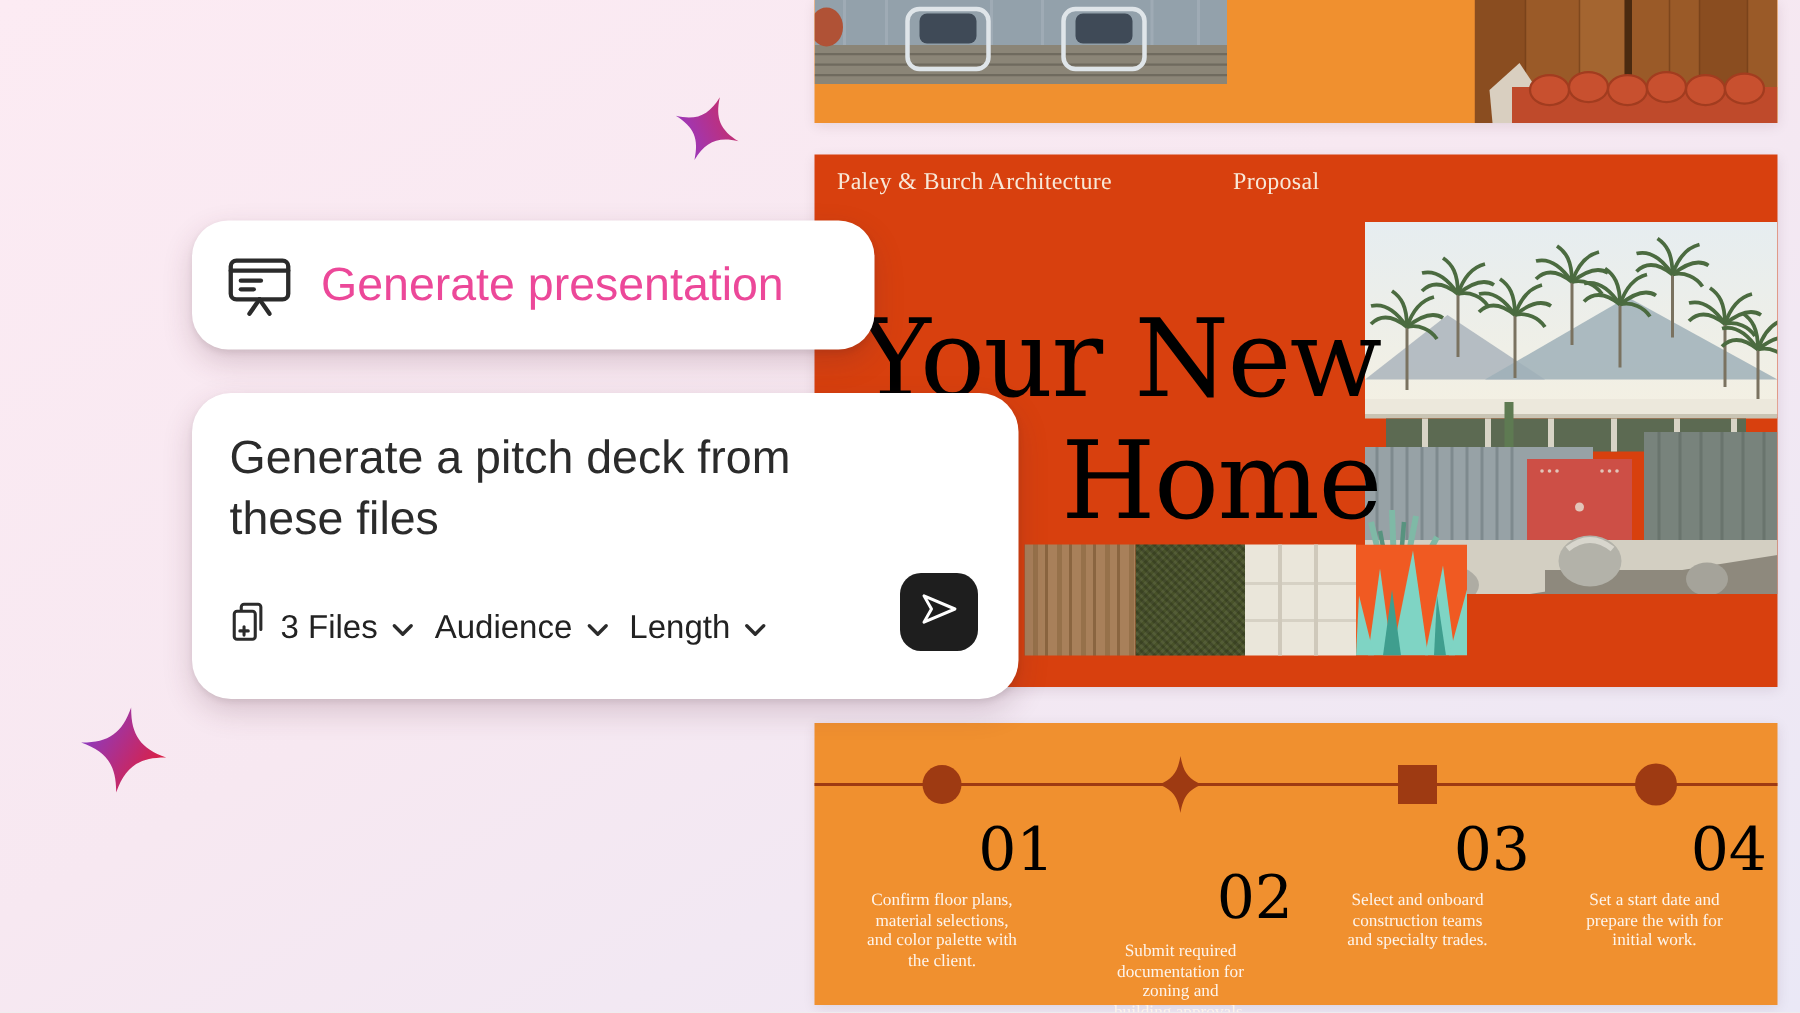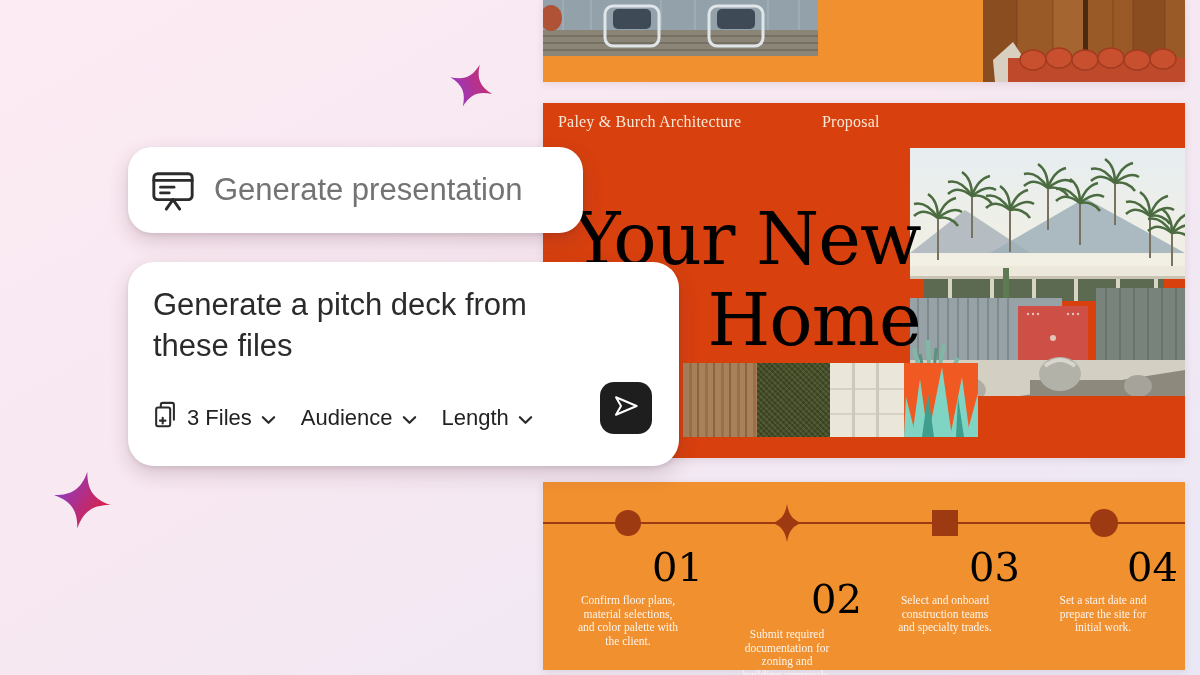--- a/index.html
+++ b/index.html
@@ -42,24 +42,24 @@
   .marker-star{top:22px;}
   .step-number{position:absolute;top:62px;width:150px;text-align:right;
     font-family:"DejaVu Serif","Liberation Serif",serif;font-size:40px;color:#000000;}
   .step-text{position:absolute;top:112px;width:150px;text-align:center;white-space:pre-line;
     font-family:"Liberation Serif","DejaVu Serif",serif;font-size:11.5px;line-height:13.5px;color:#fdf4ec;}
   
   .card{position:absolute;background:#fff;border-radius:24px;z-index:20;
     box-shadow:0 8px 20px rgba(90,40,60,.20),0 2px 4px rgba(0,0,0,.08);}
   .card-suggestion{left:128px;top:147px;width:455px;height:86px;display:flex;align-items:center;}
   .card-suggestion .chip-icon{margin-left:22px;width:46px;height:46px;}
-  .chip-label{margin-left:18px;font-size:31px;color:#737373;}
+  .chip-label{margin-left:18px;font-size:31px;color:#ec4899;}
   .card-prompt{left:128px;top:262px;width:551px;height:204px;border-radius:26px;}
   .prompt-text{position:absolute;left:25px;top:22px;font-size:31px;line-height:41px;color:#2b2b2b;white-space:pre-line;}
-  .controls{position:absolute;left:25px;top:140px;height:32px;display:flex;align-items:center;gap:25px;}
+  .controls{position:absolute;left:25px;top:140px;height:32px;display:flex;align-items:center;gap:14px;}
   .control{display:flex;align-items:center;gap:9px;font-size:22px;color:#222;cursor:pointer;}
   .send-btn{position:absolute;left:472px;top:120px;width:52px;height:52px;border-radius:14px;
     background:#1e1e1e;display:flex;align-items:center;justify-content:center;cursor:pointer;}
   
   .sparkle{position:absolute;z-index:5;}
   .sparkle1{left:447px;top:62px;transform:rotate(22deg);}
   .sparkle2{left:52px;top:470px;transform:rotate(10deg);}
 </style>
 </head>
 <body>
@@ -270,21 +270,21 @@
 and color palette with
 the client.</div>
     <div class="step-text" style="left:169px;margin-top:34px;">Submit required
 documentation for
 zoning and
 building approvals.</div>
     <div class="step-text" style="left:327px;">Select and onboard
 construction teams
 and specialty trades.</div>
     <div class="step-text" style="left:485px;">Set a start date and
-prepare the site for
+prepare the with for
 initial work.</div>
   </div>
 
   <div class="sparkle sparkle1">
     <svg width="47" height="47" viewBox="0 0 100 100">
       <defs>
           <linearGradient id="sp1" x1="0" y1="1" x2="1" y2="0">
         <stop offset="0" stop-color="#8a3bdb"></stop>
             <stop offset="1" stop-color="#d42b52"></stop>
       </linearGradient>

